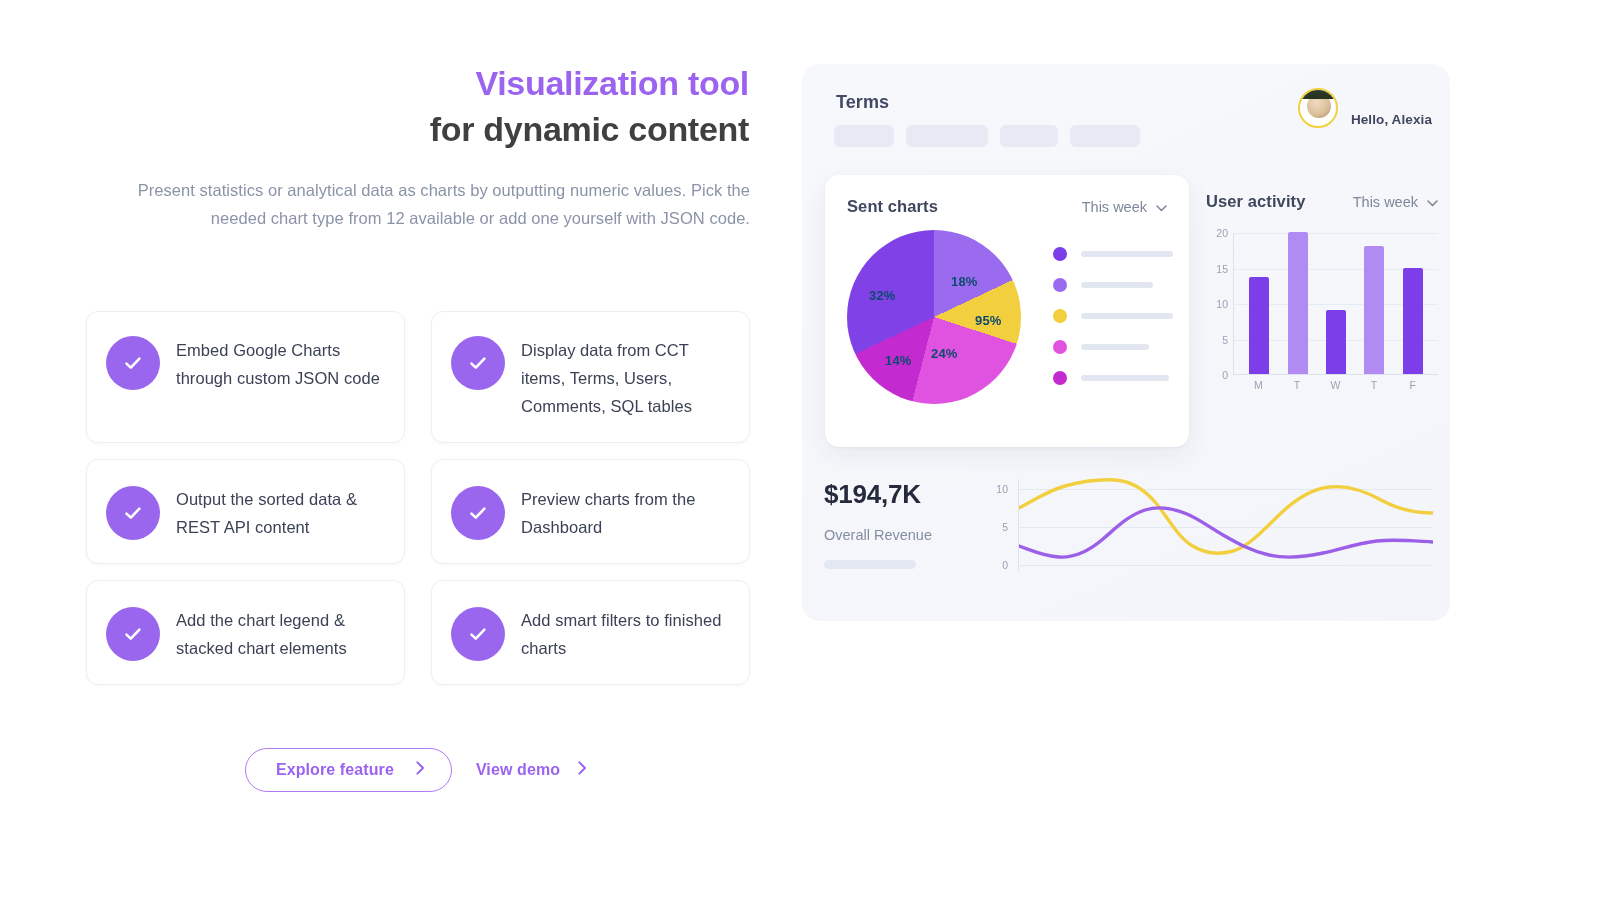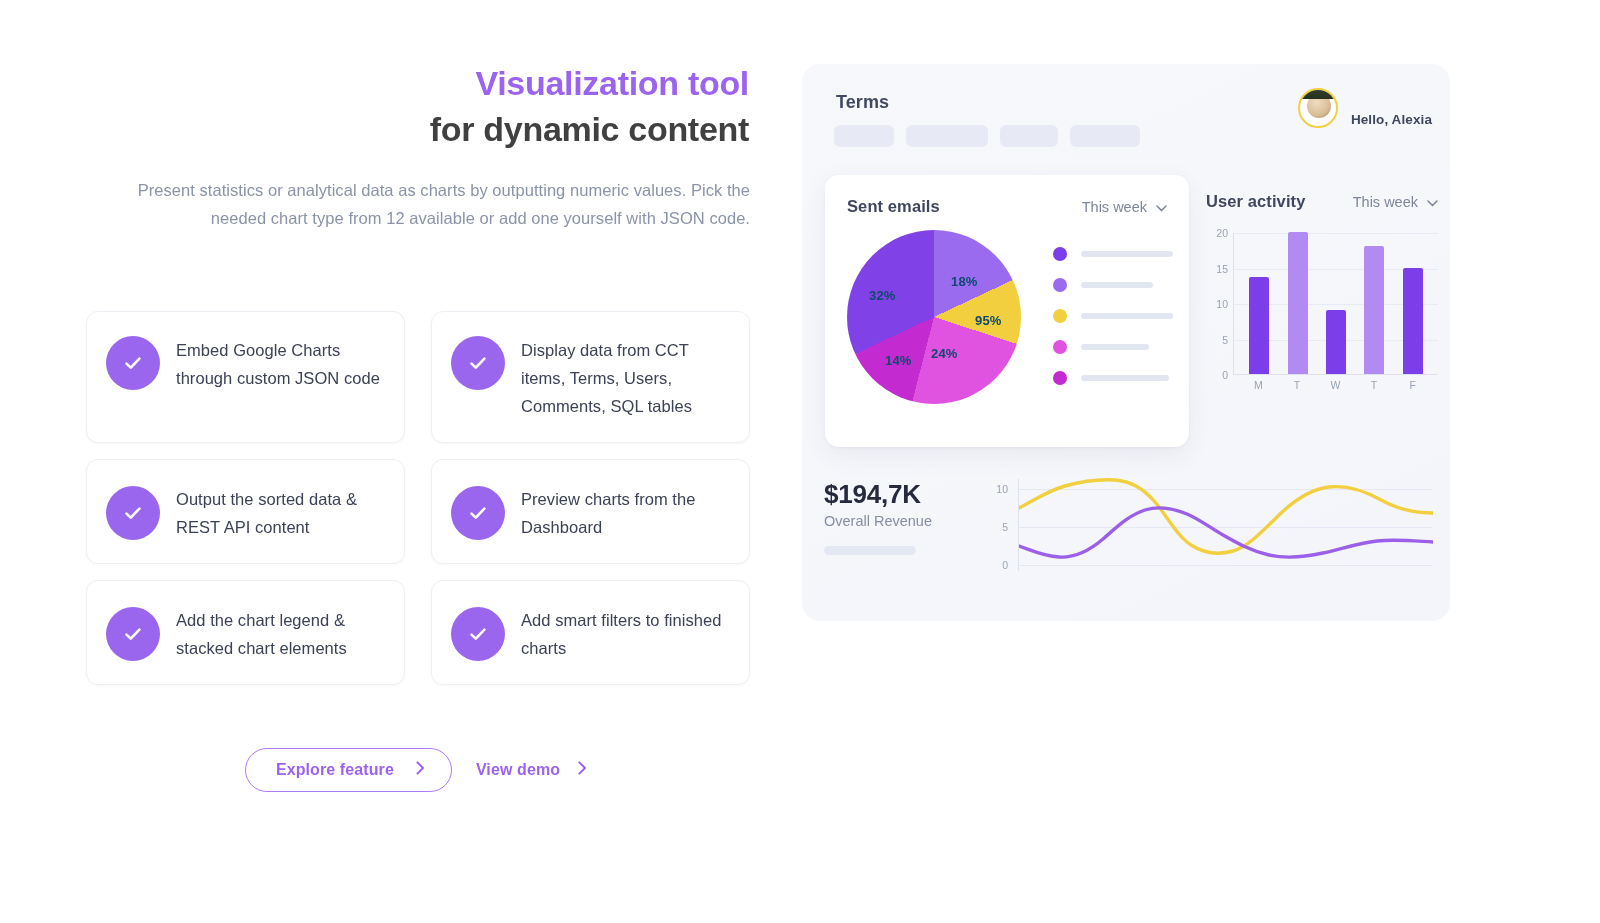--- a/index.html
+++ b/index.html
@@ -404,21 +404,21 @@
     top: 415px;
     width: 140px;
   }
   .rev-amount {
     font-size: 26px;
     font-weight: 700;
     color: #252B3D;
     letter-spacing: -0.2px;
   }
   .rev-sub {
-    margin-top: 3px;
+    margin-top: 17px;
     font-size: 14.5px;
     color: #848EA3;
   }
   .rev-bar {
     margin-top: 17px;
     width: 92px;
     height: 9px;
     border-radius: 5px;
     background: #E4E8F2;
   }
@@ -599,21 +599,21 @@
           <span class="x-lab">T</span>
           <span class="x-lab">W</span>
           <span class="x-lab">T</span>
           <span class="x-lab">F</span>
         </div>
       </div>
     </div>
 
     <div class="sent-card">
       <div class="sent-head">
-        <span class="sent-title">Sent emails</span>
+        <span class="sent-title">Sent charts</span>
         <span class="dropdown">
           <span>This week</span>
           <span>
             <svg width="11" height="7" viewBox="0 0 11 7">
                 <path d="M1 1 L5.5 5.6 L10 1" fill="none" stroke="#7D8799" stroke-width="1.5" stroke-linecap="round" stroke-linejoin="round"></path>
               </svg>
           </span>
         </span>
       </div>
 

